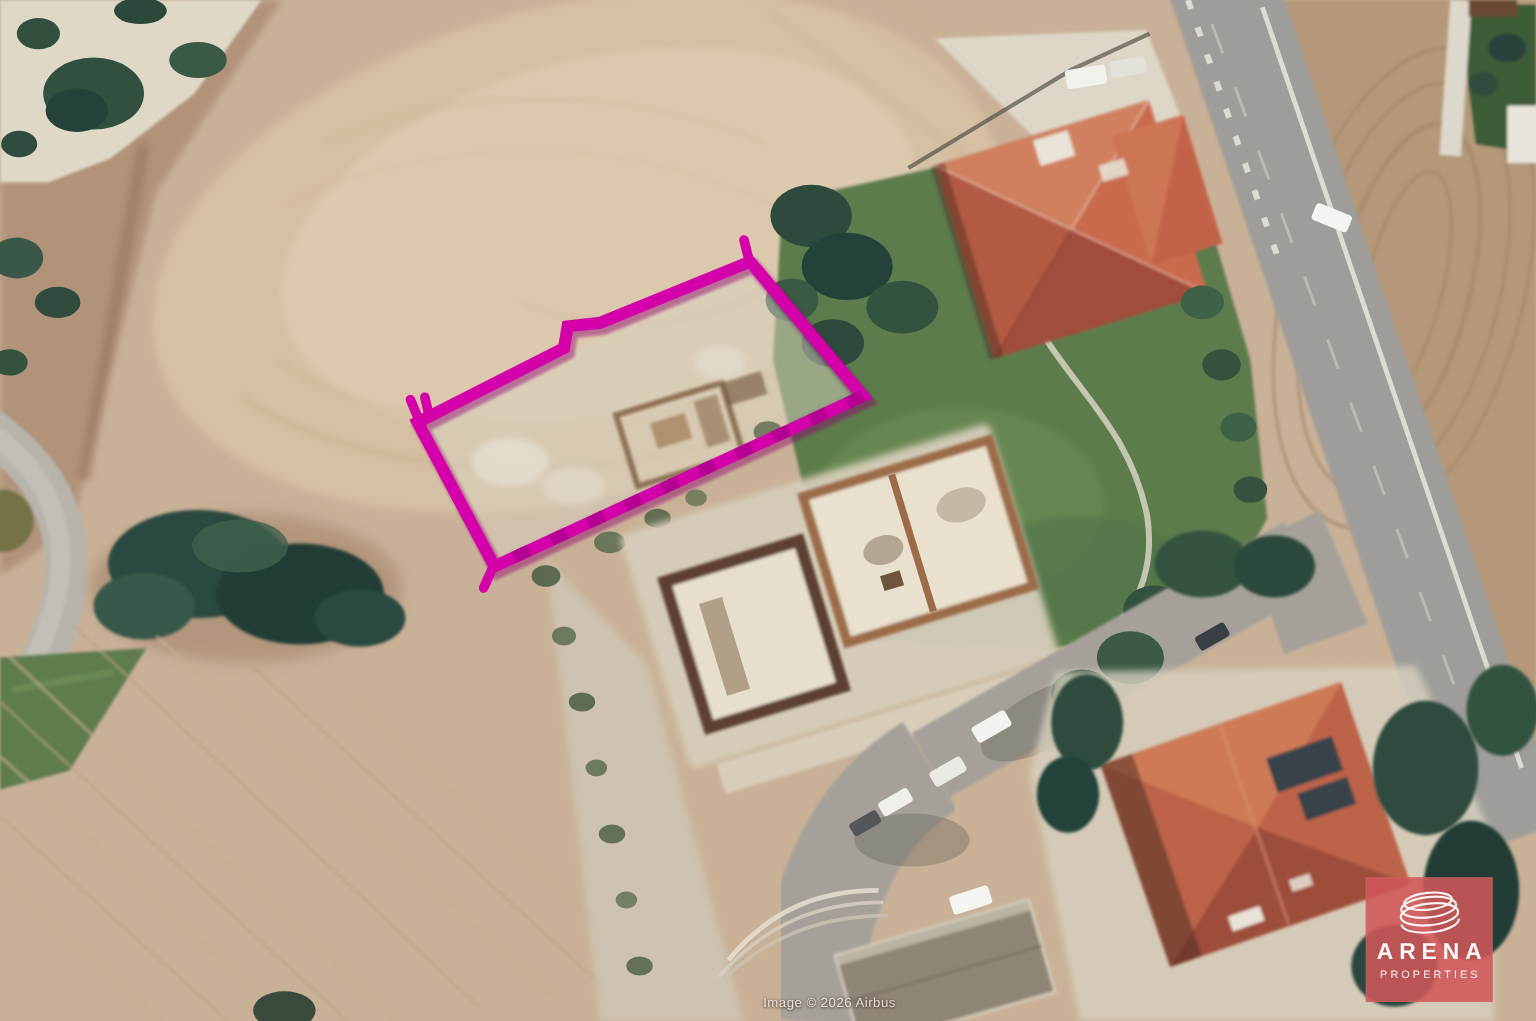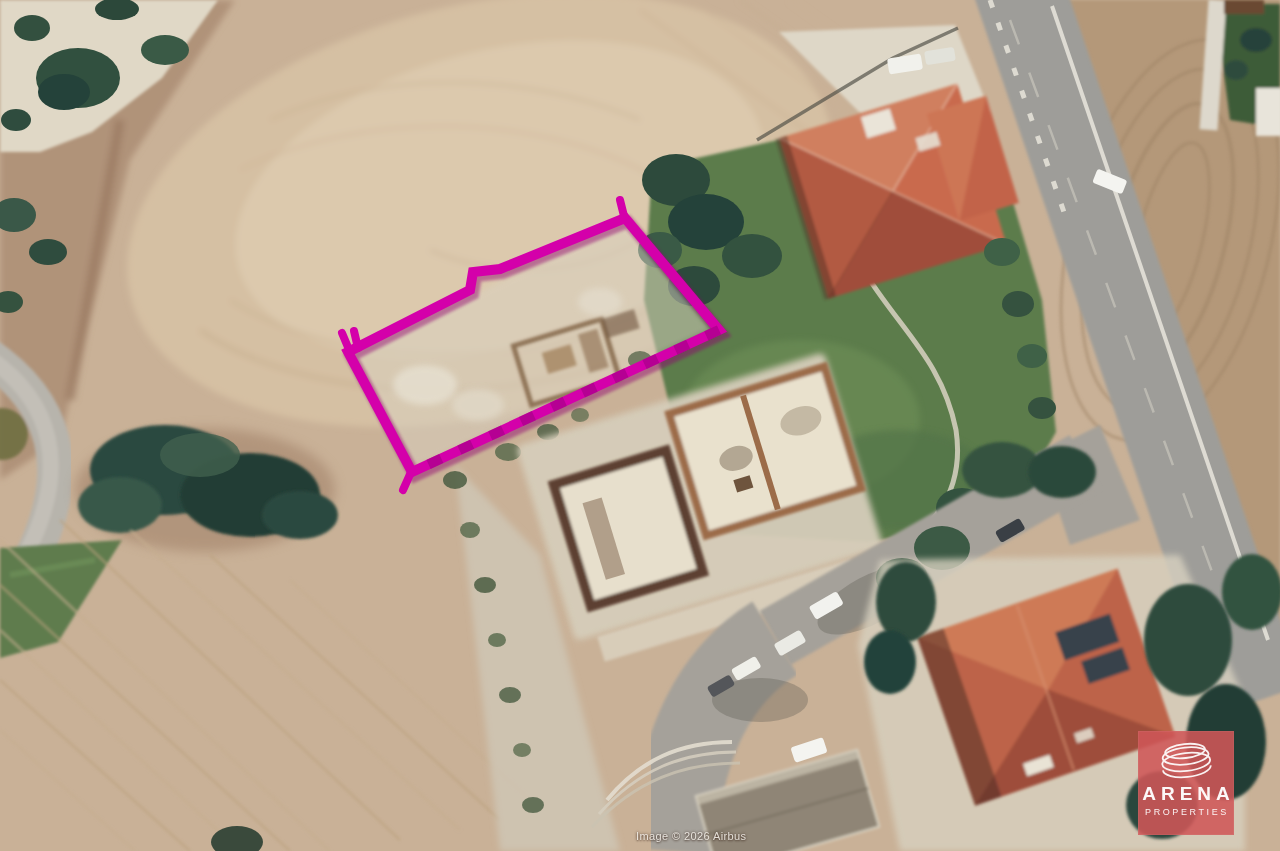--- a/index.html
+++ b/index.html
@@ -9,21 +9,21 @@
     background:#c9b197;
   }
   .stage svg.scene{position:absolute;left:0;top:0;display:block;}
   .attribution{
     position:absolute;left:636px;top:830px;
     font-size:11px;color:#f3efe9;opacity:.85;letter-spacing:.4px;
     text-shadow:0 0 3px rgba(60,40,30,.9), 0 1px 2px rgba(60,40,30,.7);
     white-space:nowrap;
   }
   .logo{
-    position:absolute;left:1138px;top:731px;width:96px;height:104px;
+    position:absolute;left:1138px;top:731px;width:106px;height:104px;
     background:rgba(207,86,88,.88);
     display:flex;flex-direction:column;align-items:center;justify-content:flex-start;
     box-shadow:0 0 0 1px rgba(255,255,255,.05) inset;
   }
   .logo .spiral{margin-top:9px;}
   .logo .brand{
     color:#fff;font-size:19px;font-weight:bold;letter-spacing:5px;
     margin-top:4px;line-height:1;padding-left:5px;opacity:.96;
   }
   .logo .tagline{

